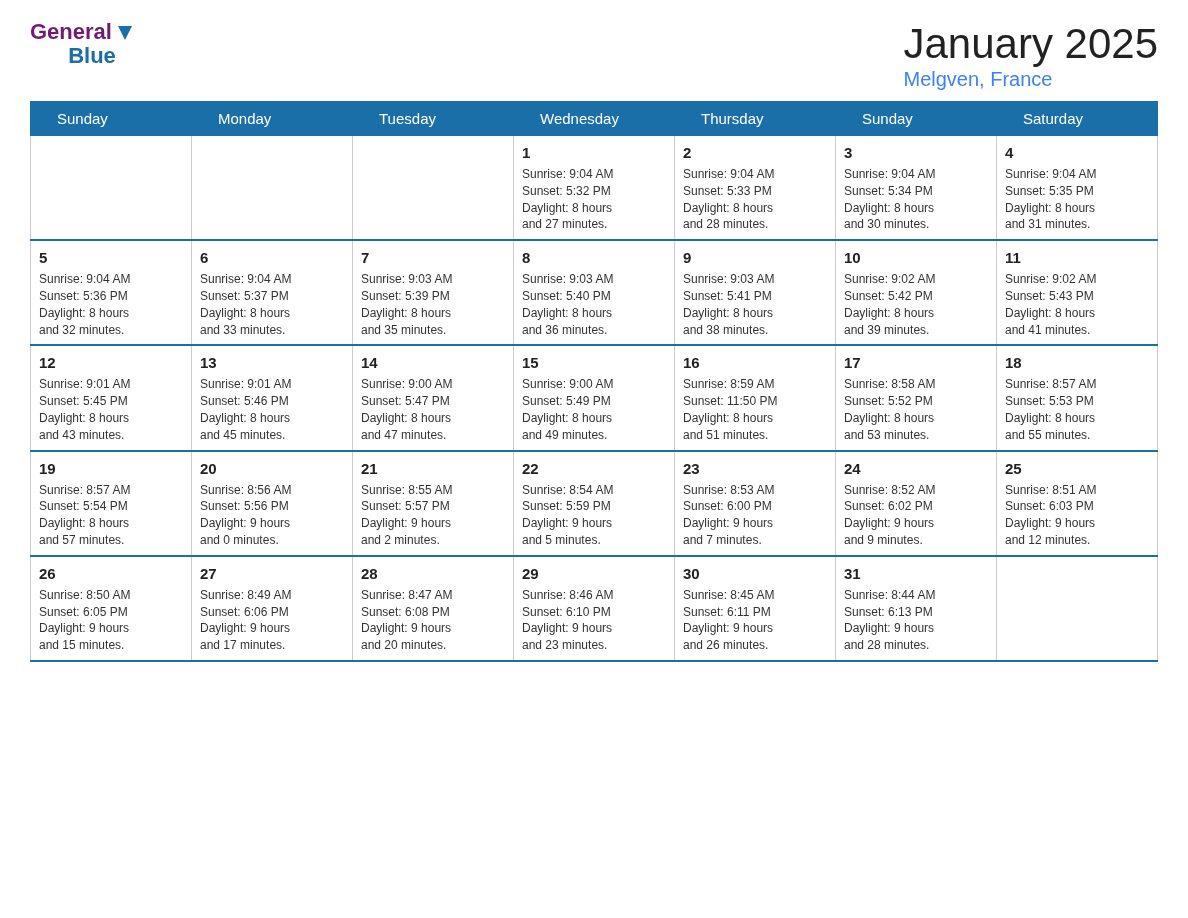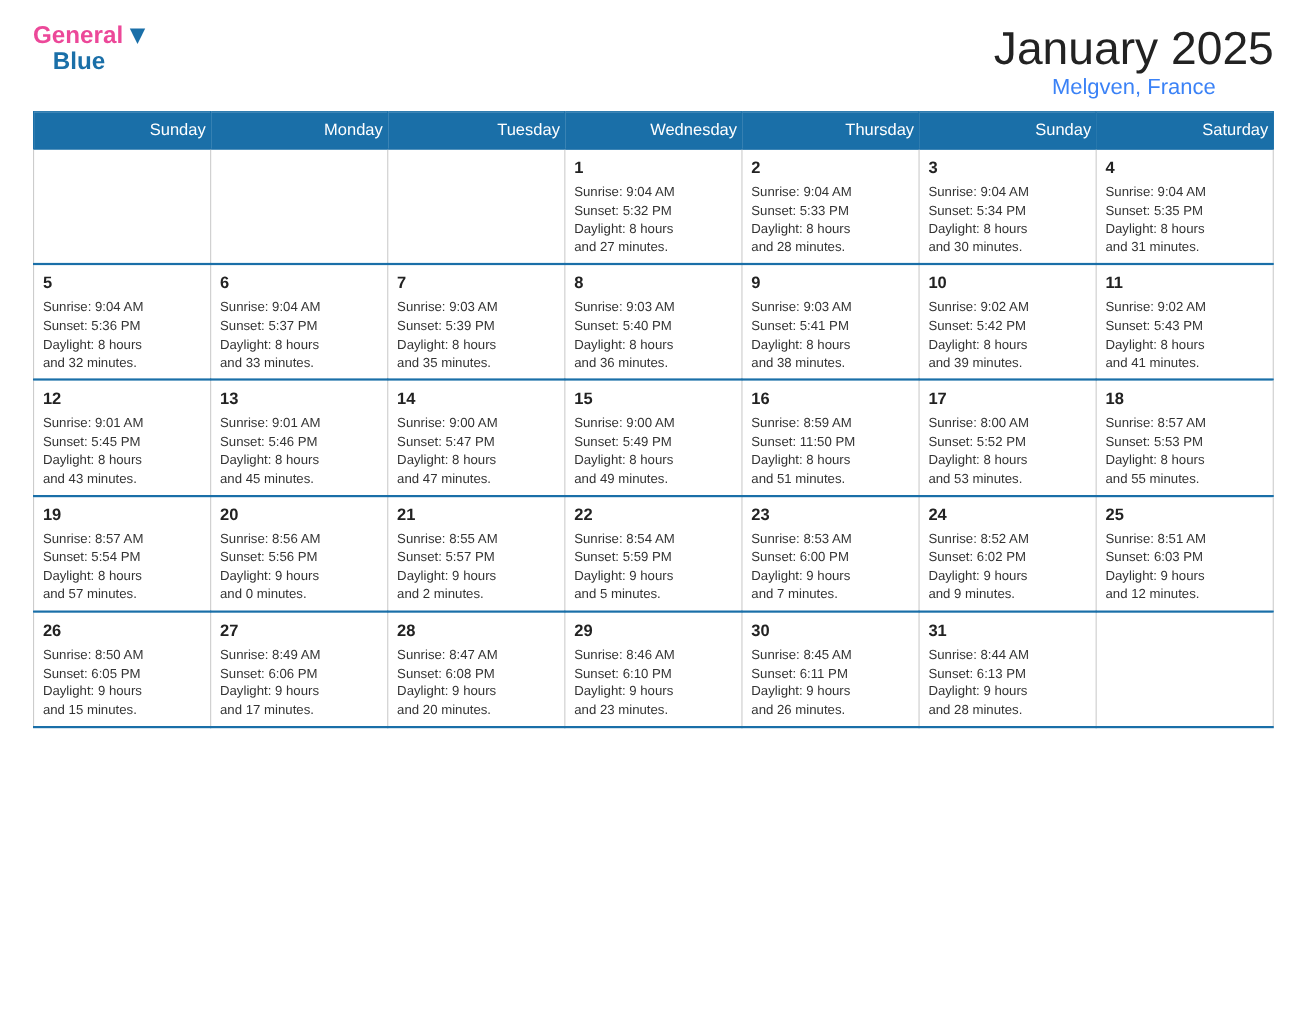--- a/index.html
+++ b/index.html
@@ -17,29 +17,29 @@
       margin-bottom: 10px;
     }
     .logo {
       display: flex;
       align-items: center;
       gap: 4px;
     }
     .logo-text-general {
       font-size: 22px;
       font-weight: bold;
-      color: #ec4899;
+      color: #701a75;
     }
     .logo-text-blue {
       font-size: 22px;
       font-weight: bold;
       color: #1a6fa8;
     }
     .title-block {
-      text-align: center;
+      text-align: left;
     }
     .title-block h1 {
       font-size: 42px;
       font-weight: normal;
       color: #222;
     }
     .title-block h2 {
       font-size: 20px;
       font-weight: normal;
       color: #3b82f6;
@@ -47,22 +47,22 @@
     .calendar {
       width: 100%;
       border-collapse: collapse;
       margin-top: 10px;
     }
     .calendar thead tr th {
       background-color: #1a6fa8;
       color: #fff;
       font-size: 15px;
       font-weight: normal;
-      padding: 8px 4px;
-      text-align: right;
+      padding: 8px 26px;
+      text-align: left;
       border: 1px solid #1a6fa8;
     }
     .calendar tbody tr td {
       vertical-align: top;
       padding: 6px 8px;
       border: 1px solid #ccc;
       width: 14.28%;
       min-height: 90px;
       font-size: 12px;
       color: #333;
@@ -87,21 +87,21 @@
 
 <div class="header">
   <div class="logo">
     <div style="display:flex; flex-direction:column; line-height:1.1;">
       <div style="display:flex; align-items:center;">
         <span class="logo-text-general">General</span>
         <svg width="22" height="22" viewBox="0 0 22 22" style="margin-left:2px; margin-top:2px;">
           <polygon points="4,4 18,4 11,18" fill="#1a6fa8"></polygon>
         </svg>
       </div>
-      <span class="logo-text-blue" style="margin-left: 18px;">Blue</span>
+      <span class="logo-text-blue" style="margin-left: 18px; text-align: center;">Blue</span>
     </div>
   </div>
   <div class="title-block">
     <h1>January 2025</h1>
     <h2>Melgven, France</h2>
   </div>
 </div>
 
 <table class="calendar">
   <thead>
@@ -231,21 +231,21 @@
         </td>
         <td>
           <span class="day-num">16</span>
           <div>Sunrise: 8:59 AM</div>
           <div>Sunset: 11:50 PM</div>
           <div>Daylight: 8 hours</div>
           <div>and 51 minutes.</div>
         </td>
         <td>
           <span class="day-num">17</span>
-          <div>Sunrise: 8:00 AM</div>
+          <div>Sunrise: 8:58 AM</div>
           <div>Sunset: 5:52 PM</div>
           <div>Daylight: 8 hours</div>
           <div>and 53 minutes.</div>
         </td>
         <td>
           <span class="day-num">18</span>
           <div>Sunrise: 8:57 AM</div>
           <div>Sunset: 5:53 PM</div>
           <div>Daylight: 8 hours</div>
           <div>and 55 minutes.</div>

